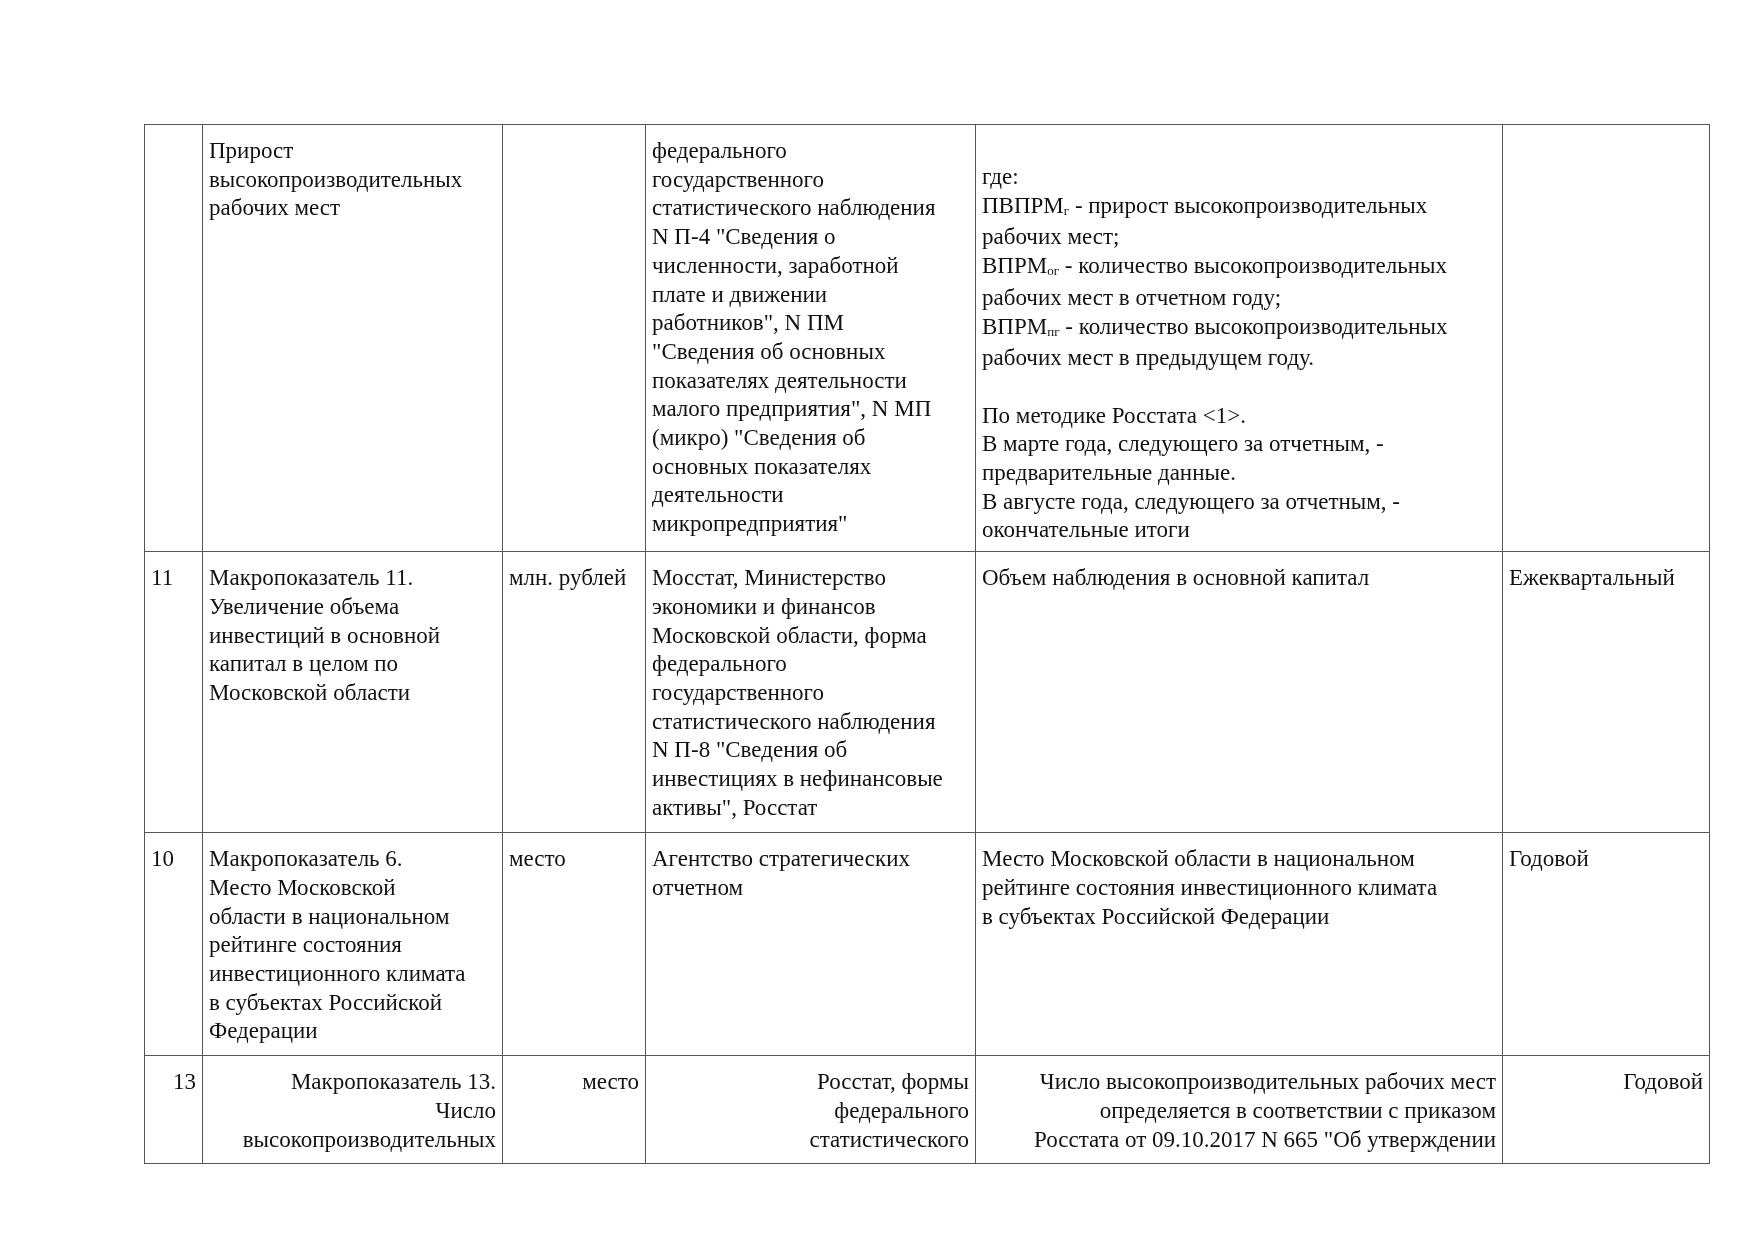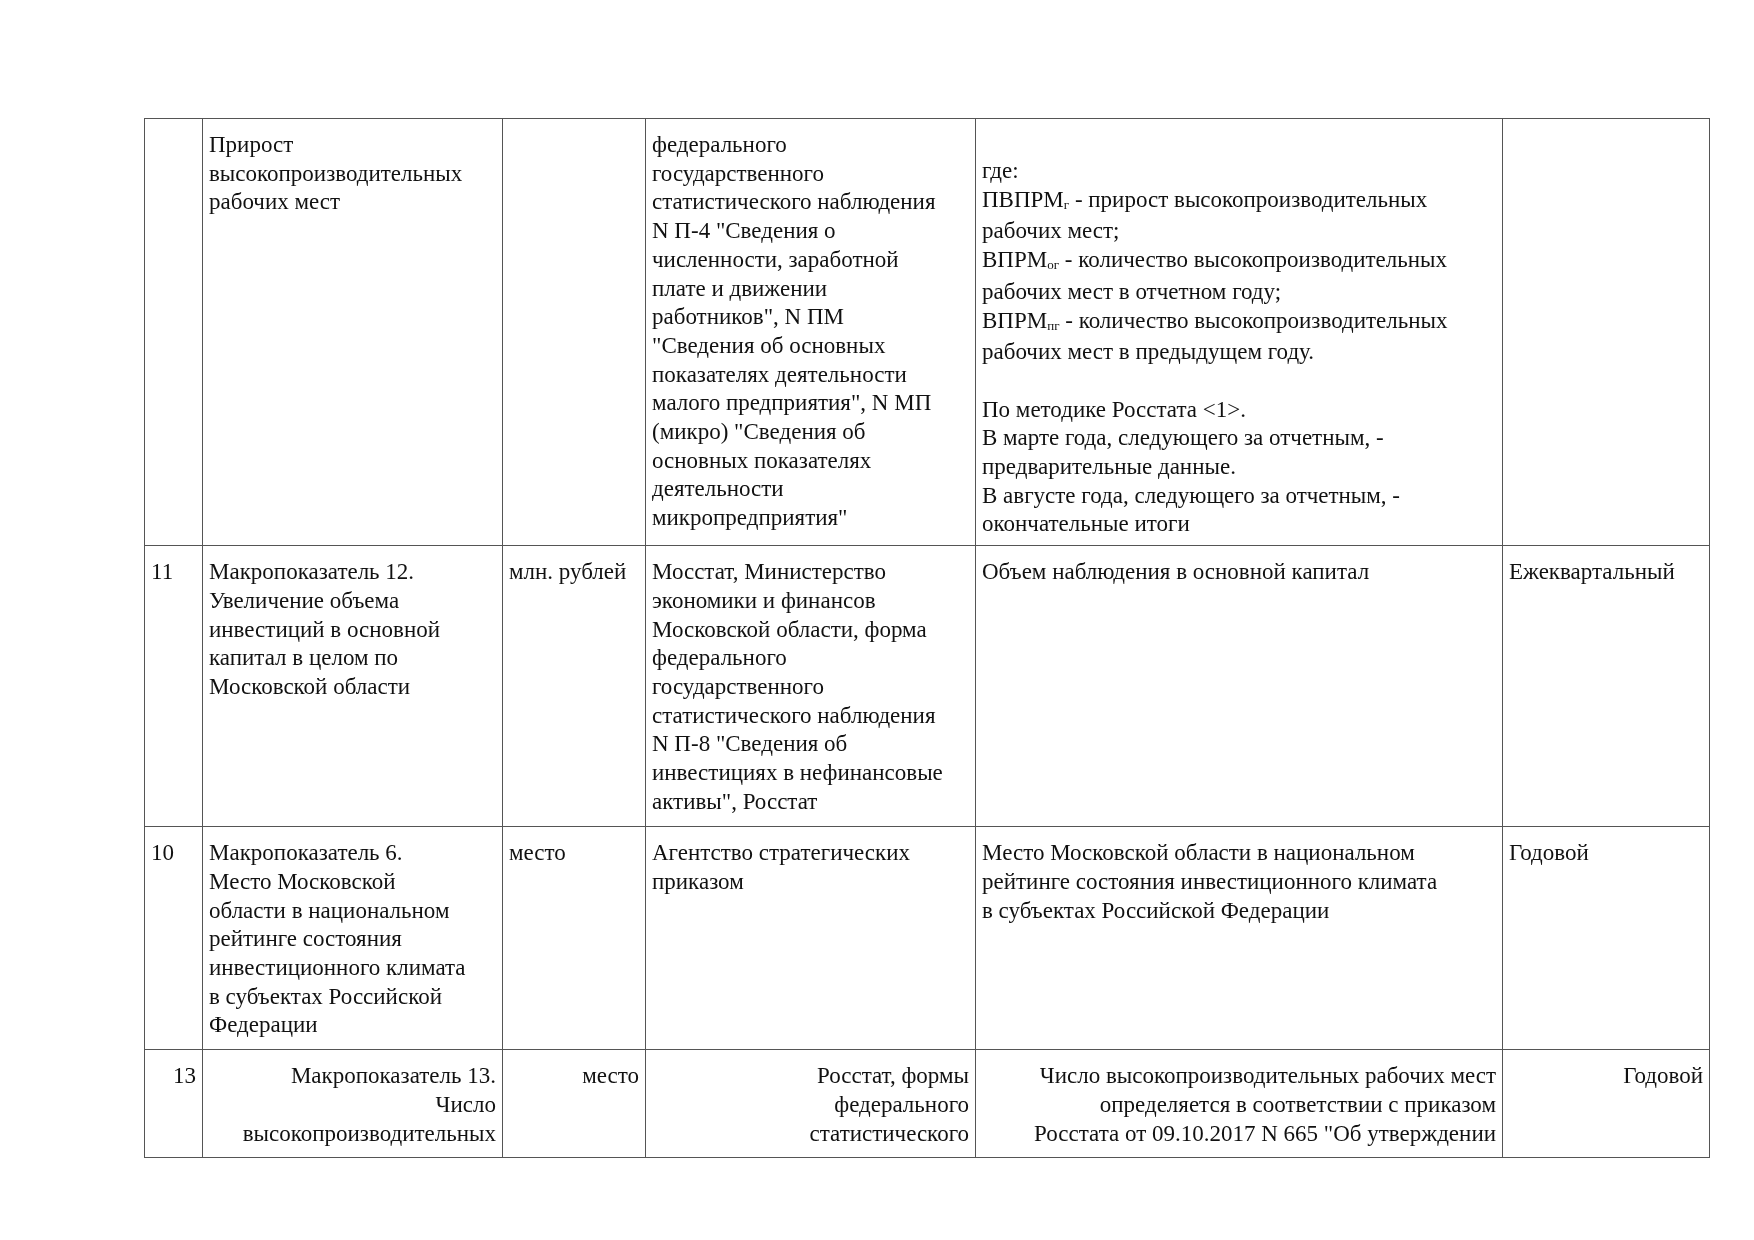--- a/index.html
+++ b/index.html
@@ -1,18 +1,18 @@
 <!DOCTYPE html>
 <html><head>
 <meta charset="utf-8">
 <style>
   html, body { margin: 0; padding: 0; background: #ffffff; }
   body { width: 1754px; height: 1240px; position: relative; overflow: hidden;
          font-family: "Liberation Serif", "DejaVu Serif", serif; color: #111; }
-  .page-table { position: absolute; left: 144px; top: 118px; border-collapse: collapse;
+  .page-table { position: absolute; left: 144px; top: 124px; border-collapse: collapse;
                 table-layout: fixed; width: 1565px; }
   .page-table td { border: 1.5px solid #555; vertical-align: top; padding: 12px 6px 6px 6px;
                    font-size: 23px; line-height: 28.7px; white-space: pre-line; }
   col.c-num { width: 58px; }
   col.c-name { width: 300px; }
   col.c-unit { width: 143px; }
   col.c-src { width: 330px; }
   col.c-method { width: 527px; }
   col.c-period { width: 207px; }
   tr.r-cont { height: 426px; }
@@ -64,21 +64,21 @@
 
 <span>По методике Росстата &lt;1&gt;.
 В марте года, следующего за отчетным, -
 предварительные данные.
 В августе года, следующего за отчетным, -
 окончательные итоги</span></td>
       <td></td>
     </tr>
     <tr class="r-11">
       <td>11</td>
-      <td>Макропоказатель 12.
+      <td>Макропоказатель 11.
 Увеличение объема
 инвестиций в основной
 капитал в целом по
 Московской области</td>
       <td>млн. рублей</td>
       <td>Мосстат, Министерство
 экономики и финансов
 Московской области, форма
 федерального
 государственного
@@ -93,21 +93,21 @@
       <td>10</td>
       <td>Макропоказатель 6.
 Место Московской
 области в национальном
 рейтинге состояния
 инвестиционного климата
 в субъектах Российской
 Федерации</td>
       <td>место</td>
       <td>Агентство стратегических
-приказом</td>
+отчетном</td>
       <td>Место Московской области в национальном
 рейтинге состояния инвестиционного климата
 в субъектах Российской Федерации</td>
       <td>Годовой</td>
     </tr>
     <tr class="r-13">
       <td>13</td>
       <td>Макропоказатель 13.
 Число
 высокопроизводительных</td>

